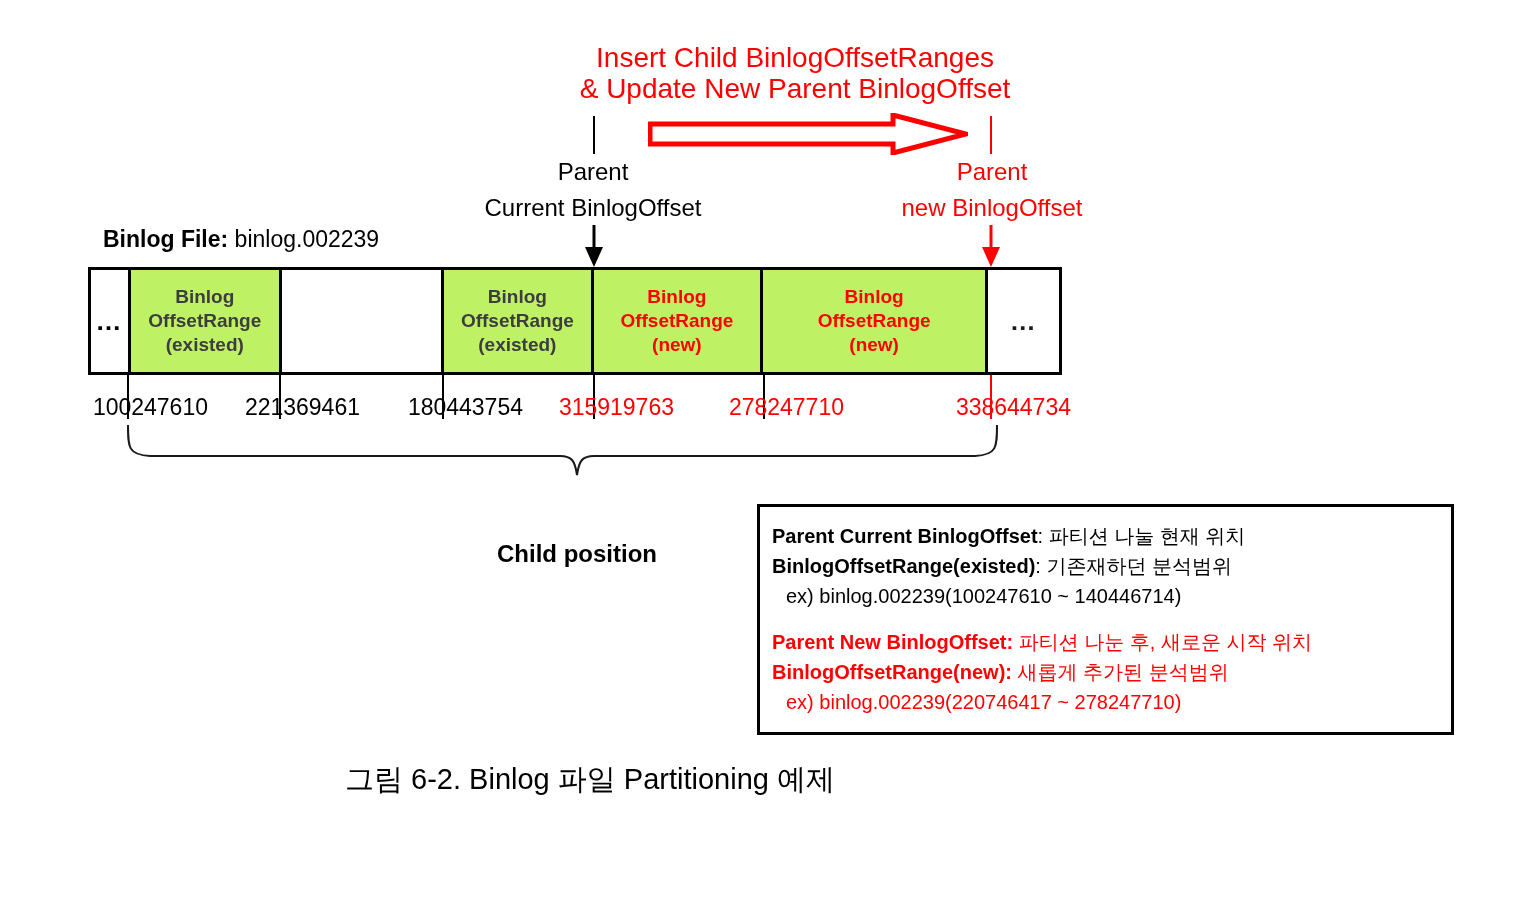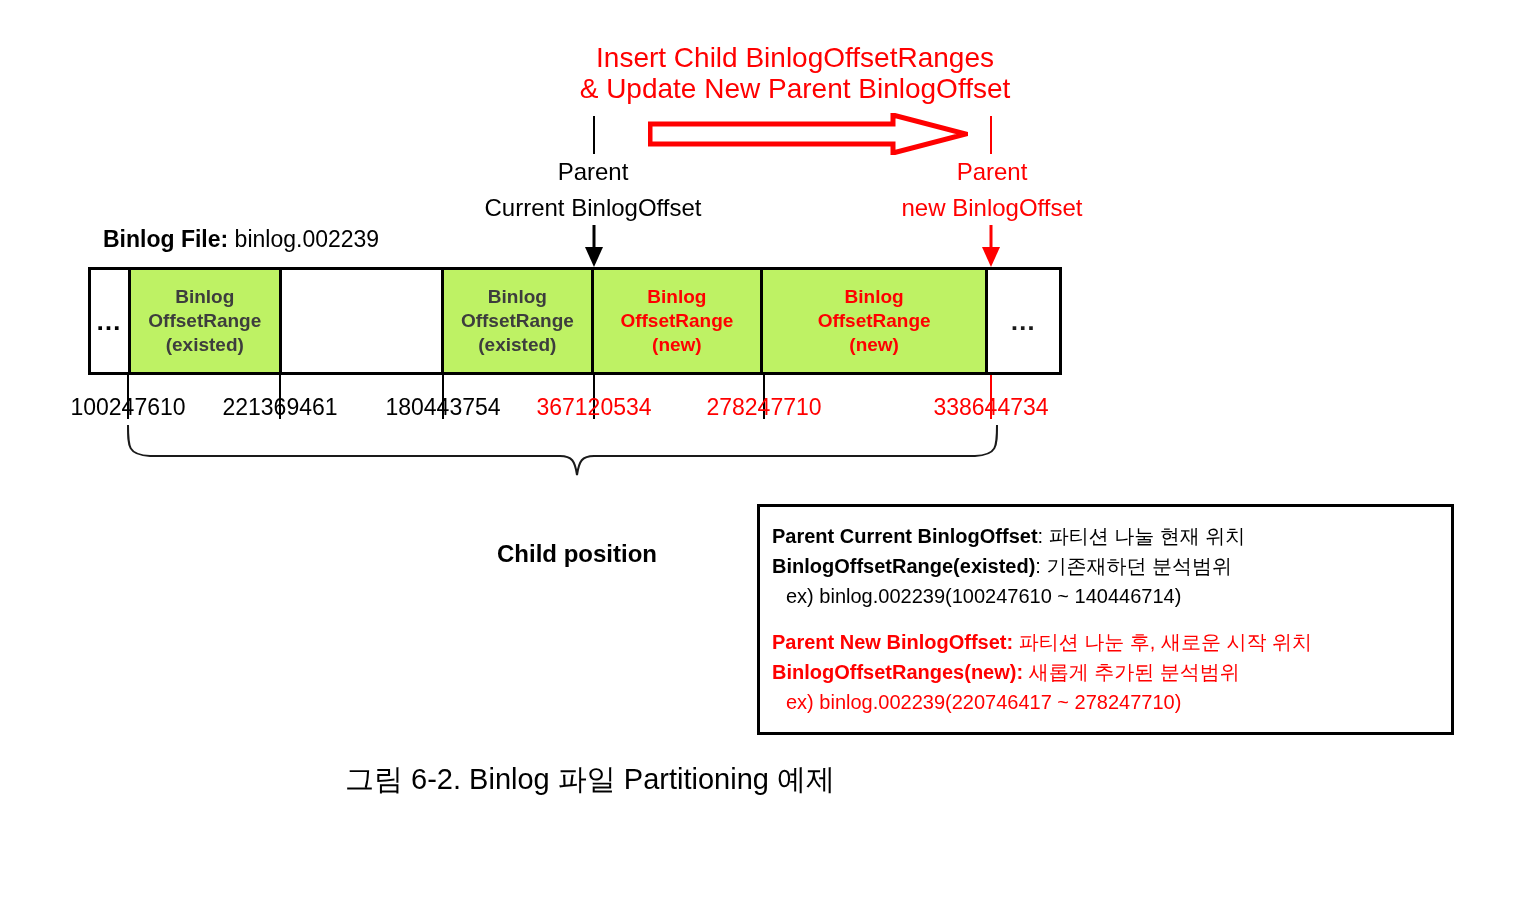--- a/index.html
+++ b/index.html
@@ -91,21 +91,21 @@
   
   .tick { width: 2px; height: 44px; }
   .tick.black { background: #000000; }
   .tick.red { background: #ff0000; }
 
   
   .offset-num {
     font-size: 23px;
     line-height: 28px;
     white-space: nowrap;
-    text-align: center;
+    text-align: right;
   }
   .offset-num.black { color: #000000; }
   .offset-num.red { color: #ff0000; }
 
   
   #position-brace { left: 120px; top: 425px; width: 885px; height: 80px; }
 
   
   #binlog-position-label {
     left: 427px; top: 540px; width: 300px;
@@ -231,21 +231,21 @@
 <div class="abs tick black" style="left:127px; top:375px;"></div>
 <div class="abs tick black" style="left:279px; top:375px;"></div>
 <div class="abs tick black" style="left:442px; top:375px;"></div>
 <div class="abs tick black" style="left:593px; top:375px;"></div>
 <div class="abs tick black" style="left:763px; top:375px;"></div>
 <div class="abs tick red" style="left:990px; top:375px;"></div>
 
 <div class="abs offset-num black" style="left:48px;  top:393px; width:160px;">100247610</div>
 <div class="abs offset-num black" style="left:200px; top:393px; width:160px;">221369461</div>
 <div class="abs offset-num black" style="left:363px; top:393px; width:160px;">180443754</div>
-<div class="abs offset-num red" style="left:514px; top:393px; width:160px;">367120534</div>
+<div class="abs offset-num red" style="left:514px; top:393px; width:160px;">315919763</div>
 <div class="abs offset-num red" style="left:684px; top:393px; width:160px;">278247710</div>
 <div class="abs offset-num red" style="left:911px; top:393px; width:160px;">338644734</div>
 
 <div class="abs" id="position-brace">
   <svg width="885" height="80" viewBox="0 0 885 80">
     <path d="M8,0 C8,22 8,30 30,31 L440,31 C452,31 455,36 457,50
              C459,36 462,31 474,31 L855,31 C877,30 877,22 877,0" fill="none" stroke="#1a1a1a" stroke-width="2"></path>
   </svg>
 </div>
 
@@ -261,21 +261,21 @@
     </div>
     <div class="legend-line indent">
       <span>ex) binlog.002239(100247610 ~ 140446714)</span>
     </div>
   </div>
   <div class="legend-group red" id="legend-group-new">
     <div class="legend-line">
       <span class="k">Parent New BinlogOffset:</span><span> </span><span>파티션 나눈 후, 새로운 시작 위치</span>
     </div>
     <div class="legend-line">
-      <span class="k">BinlogOffsetRanges(new):</span><span> </span><span>새롭게 추가된 분석범위</span>
+      <span class="k">BinlogOffsetRange(new):</span><span> </span><span>새롭게 추가된 분석범위</span>
     </div>
     <div class="legend-line indent">
       <span>ex) binlog.002239(220746417 ~ 278247710)</span>
     </div>
   </div>
 </div>
 
 <div class="abs" id="figure-caption">그림 6-2. Binlog 파일 Partitioning 예제</div>
 
 </body></html>

